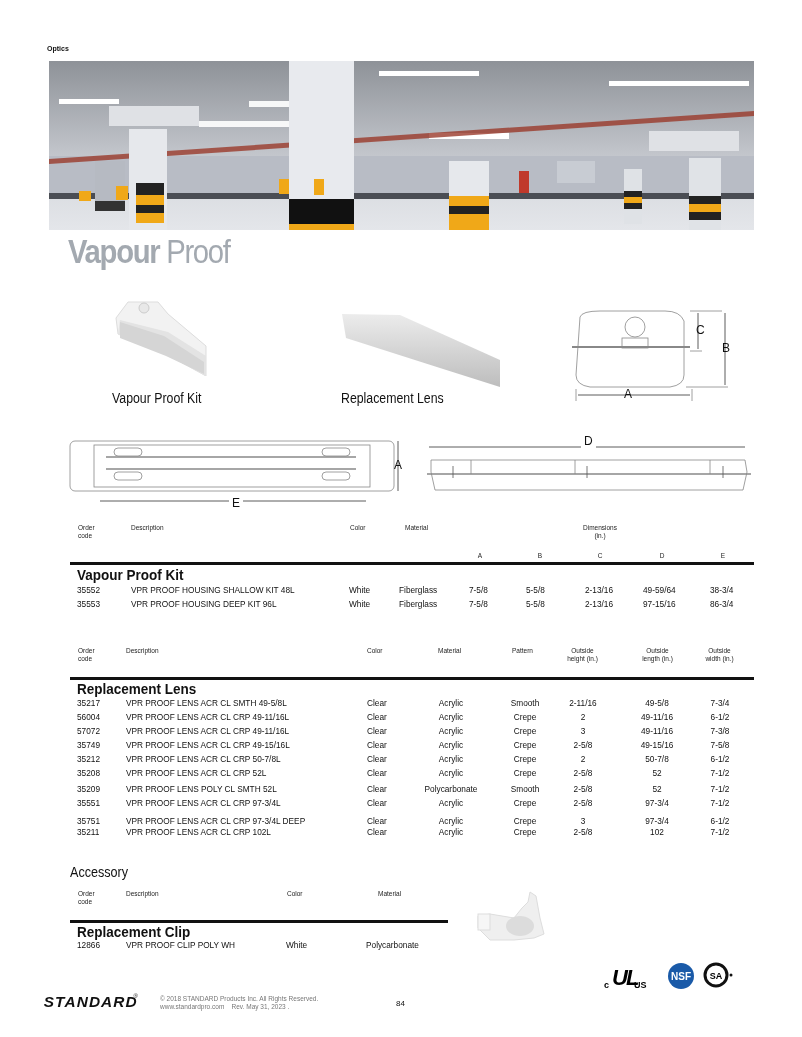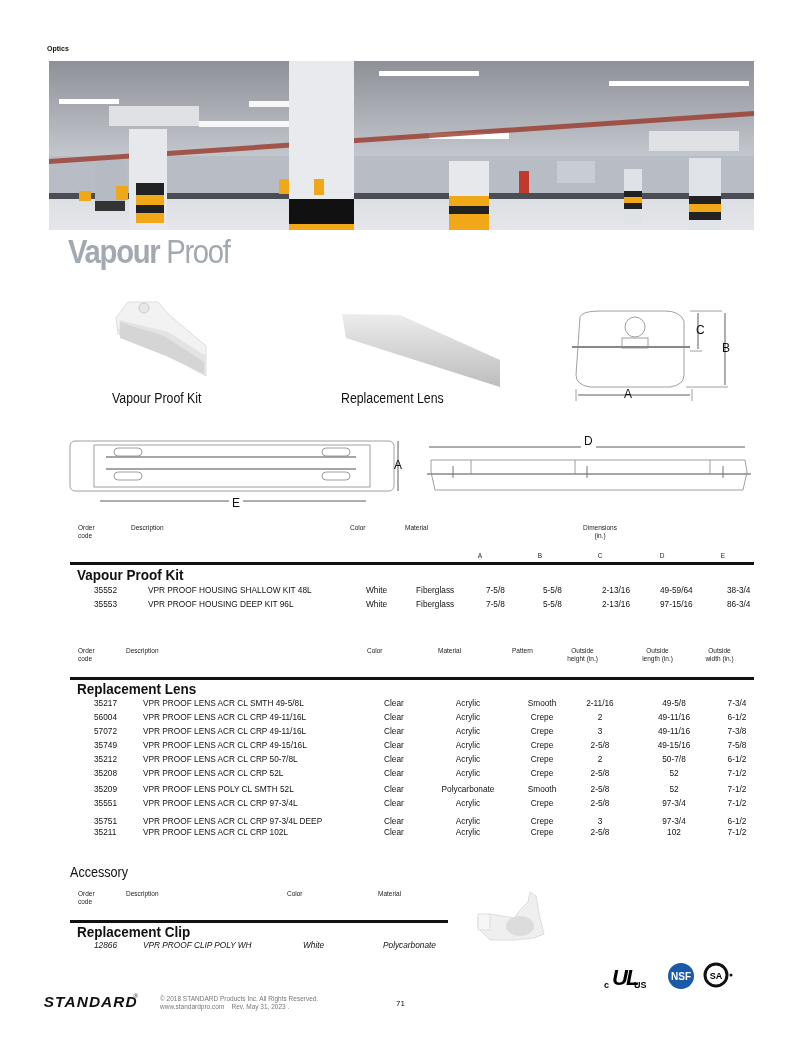--- a/index.html
+++ b/index.html
@@ -8,21 +8,21 @@
   .section-tag{left:47px;top:45px;font-size:7px;font-weight:bold;}
   .hero{left:49px;top:61px;width:705px;height:169px;overflow:hidden;background:#c9ccd2;}
   .title{left:68px;top:232px;font-size:34px;letter-spacing:-1.5px;color:#a3a9b0;transform:scaleX(0.86);transform-origin:left top;}
   .title b{font-weight:bold;}
   .prod-caption{font-size:14px;transform:scaleX(0.88);transform-origin:left top;}
   .hdr{font-size:6.5px;color:#222;line-height:8px;}
   .ctr{text-align:center;}
   .rule{height:3px;background:#111;}
   .sect-title{font-size:15px;font-weight:bold;transform:scaleX(0.9);transform-origin:left top;}
   .cell{font-size:9px;line-height:13.5px;white-space:nowrap;transform:scaleX(0.92);transform-origin:left top;}
-  .row{position:absolute;left:0;height:13.5px;width:100%;margin-left:17px;}
+  .row{position:absolute;left:0;height:13.5px;width:100%;}
   .footer-small{font-size:6.5px;color:#777;line-height:7px;}
 </style>
 </head>
 <body>
 
 <div class="abs section-tag">Optics</div>
 
 <div class="abs hero">
   <svg width="705" height="169" viewBox="0 0 705 169">
     <defs>
@@ -323,21 +323,21 @@
 </div>
 
 <div class="abs" style="left:70px;top:864px;font-size:14px;transform:scaleX(0.9);transform-origin:left top;">Accessory</div>
 <div class="abs" style="left:70px;top:890px;width:380px;height:70px;">
   <div class="abs hdr" style="left:8px;top:0;width:30px;">Order code</div>
   <div class="abs hdr" style="left:56px;top:0;">Description</div>
   <div class="abs hdr" style="left:217px;top:0;">Color</div>
   <div class="abs hdr" style="left:308px;top:0;">Material</div>
   <div class="abs rule" style="left:0;top:30px;width:378px;"></div>
   <div class="abs sect-title" style="left:7px;top:33px;">Replacement Clip</div>
-  <div class="row" style="top:49px;font-style:italic;">
+  <div class="row" style="top:49px;">
     <span class="abs cell" style="left:7px;">12866</span>
     <span class="abs cell" style="left:56px;">VPR PROOF CLIP POLY WH</span>
     <span class="abs cell" style="left:216px;">White</span>
     <span class="abs cell" style="left:296px;">Polycarbonate</span>
   </div>
 </div>
 
 <div class="abs" style="left:470px;top:888px;width:84px;height:56px;">
   <svg width="84" height="56" viewBox="0 0 84 56">
     <polygon points="60,4 66,8 70,30 74,46 64,50 44,52 20,52 8,40 8,28 20,26 44,30 52,20 58,14" fill="#efefef" stroke="#ddd"></polygon>
@@ -363,13 +363,13 @@
       <circle cx="127" cy="17" r="1.5" fill="#111"></circle>
     </g>
   </svg>
 </div>
 
 <div class="abs" style="left:48px;top:993px;">
   <span style="font-size:14px;font-weight:bold;font-style:italic;letter-spacing:1px;transform:scaleX(1.1);display:inline-block;">STANDARD</span><span style="font-size:6px;vertical-align:top;">®</span>
 </div>
 <div class="abs footer-small" style="left:160px;top:995px;">© 2018 STANDARD Products Inc. All Rights Reserved.</div>
 <div class="abs footer-small" style="left:160px;top:1003px;"><span>www.standardpro.com</span>&nbsp;&nbsp;&nbsp;&nbsp;<span>Rev. May 31, 2023 .</span></div>
-<div class="abs" style="left:396px;top:999px;font-size:8px;">71</div>
+<div class="abs" style="left:396px;top:999px;font-size:8px;">84</div>
 
 </body></html>

